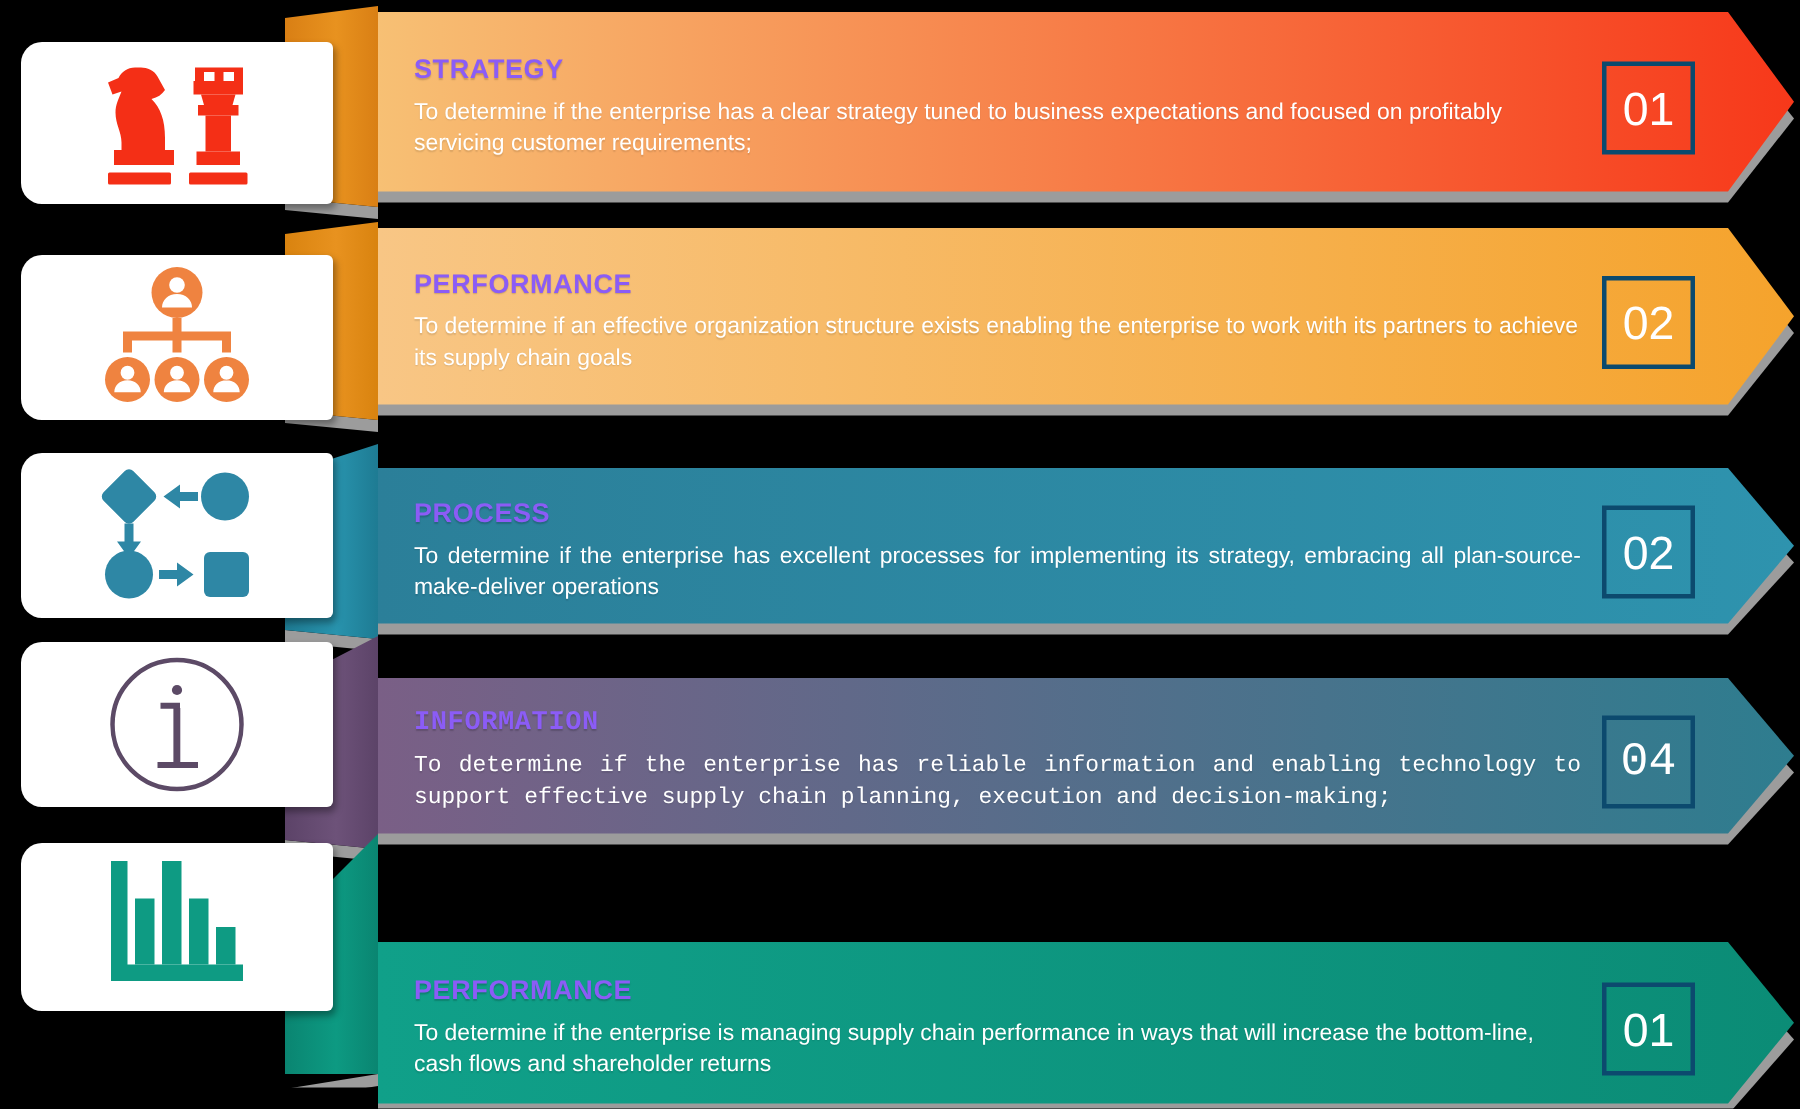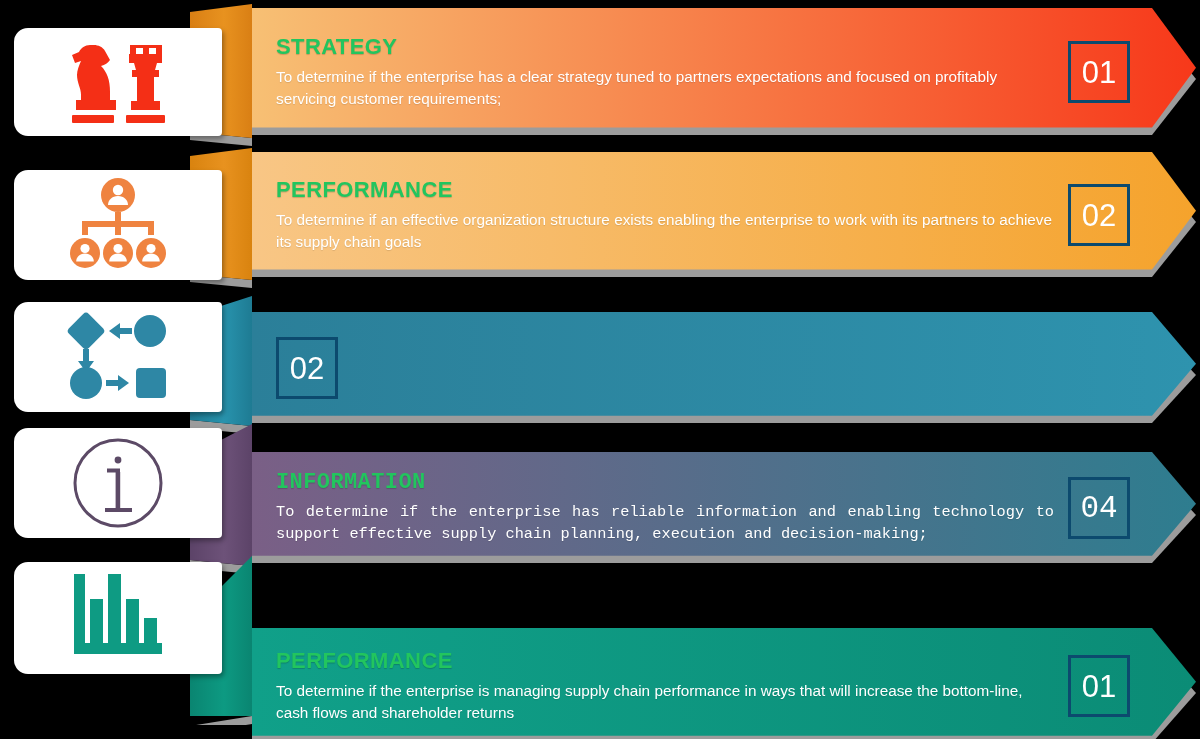--- a/index.html
+++ b/index.html
@@ -46,23 +46,23 @@
     display:flex;align-items:center;
     padding:0 0 0 24px;
     box-sizing:border-box;
   }
   .text-col{
     flex:1 1 auto;
     min-width:0;
     padding-right:14px;
   }
   .title{
-    color:#22c55e;
+    color:#8b5cf6;
     font-weight:bold;
-    font-size:22px;
+    font-size:18px;
     letter-spacing:.4px;
     line-height:1.1;
     margin:0 0 7px 0;
     text-shadow:0 1px 1px rgba(0,0,0,.18);
   }
   .desc{
     color:#fff;
     font-size:15.3px;
     line-height:1.42;
     margin:0;
@@ -113,21 +113,21 @@
             <stop offset="100%" stop-color="#f7381a"></stop>
           </linearGradient>
         </defs>
         <polygon points="0,128 900,128 944,68 900,9 0,9" fill="#9c9c9c" transform="translate(0,8)"></polygon>
         <polygon points="0,0 900,0 944,64 900,128 0,128" fill="url(#bgg0)"></polygon>
       </svg>
     </div>
     <div class="banner-content">
       <div class="text-col">
         <div class="title">STRATEGY</div>
-        <div class="desc">To determine if the enterprise has a clear strategy tuned to partners expectations and focused on profitably servicing customer requirements;</div>
+        <div class="desc">To determine if the enterprise has a clear strategy tuned to business expectations and focused on profitably servicing customer requirements;</div>
       </div>
       <div class="num-box">01</div>
     </div>
       </div>
       <div class="icon-card" style="top: 28px; height: 108px;">
         <svg width="116" height="86" viewBox="0 0 116 86">
         <g fill="#f42f16">
           <path d="M30 6c-5 0-9 3-11 7l-7 3 3 8 6-2c-2 5-4 9-4 14 0 8 4 13 4 20v5h-5v10h40V61h-6v-8c0-12-3-20-9-26 4-1 7-3 9-6l-5-9c-2-4-7-6-11-6h-4z"></path>
           <rect x="12" y="76" width="42" height="8" rx="1"></rect>
           <path d="M70 6v9h6V9h7v6h6V9h7v6h6V6z"></path>
@@ -231,20 +231,24 @@
           <linearGradient id="bgg2" x1="0" y1="0" x2="1" y2="0">
             <stop offset="0%" stop-color="#2b7f99"></stop>
             <stop offset="100%" stop-color="#2e93ae"></stop>
           </linearGradient>
         </defs>
         <polygon points="0,112 900,112 944,60 900,9 0,9" fill="#9c9c9c" transform="translate(0,8)"></polygon>
         <polygon points="0,0 900,0 944,56 900,112 0,112" fill="url(#bgg2)"></polygon>
       </svg>
     </div>
     <div class="banner-content">
+      <div class="text-col">
+        <div class="title">PROCESS</div>
+        <div class="desc justify">To determine if the enterprise has excellent processes for implementing its strategy, embracing all plan-source-make-deliver operations</div>
+      </div>
       <div class="num-box">02</div>
     </div>
       </div>
       <div class="icon-card" style="top: 302px; height: 110px;">
         <svg width="104" height="92" viewBox="0 0 104 92">
         <g fill="#2e87a5">
           <rect x="6" y="6" width="28" height="28" rx="4" transform="rotate(45 20 20)"></rect>
           <circle cx="84" cy="20" r="16"></circle>
           <path d="M66 17h-12l0-5-11 8 11 8v-5h12z"></path>
           <path d="M17 38v12h-5l8 11 8-11h-5V38z"></path>

